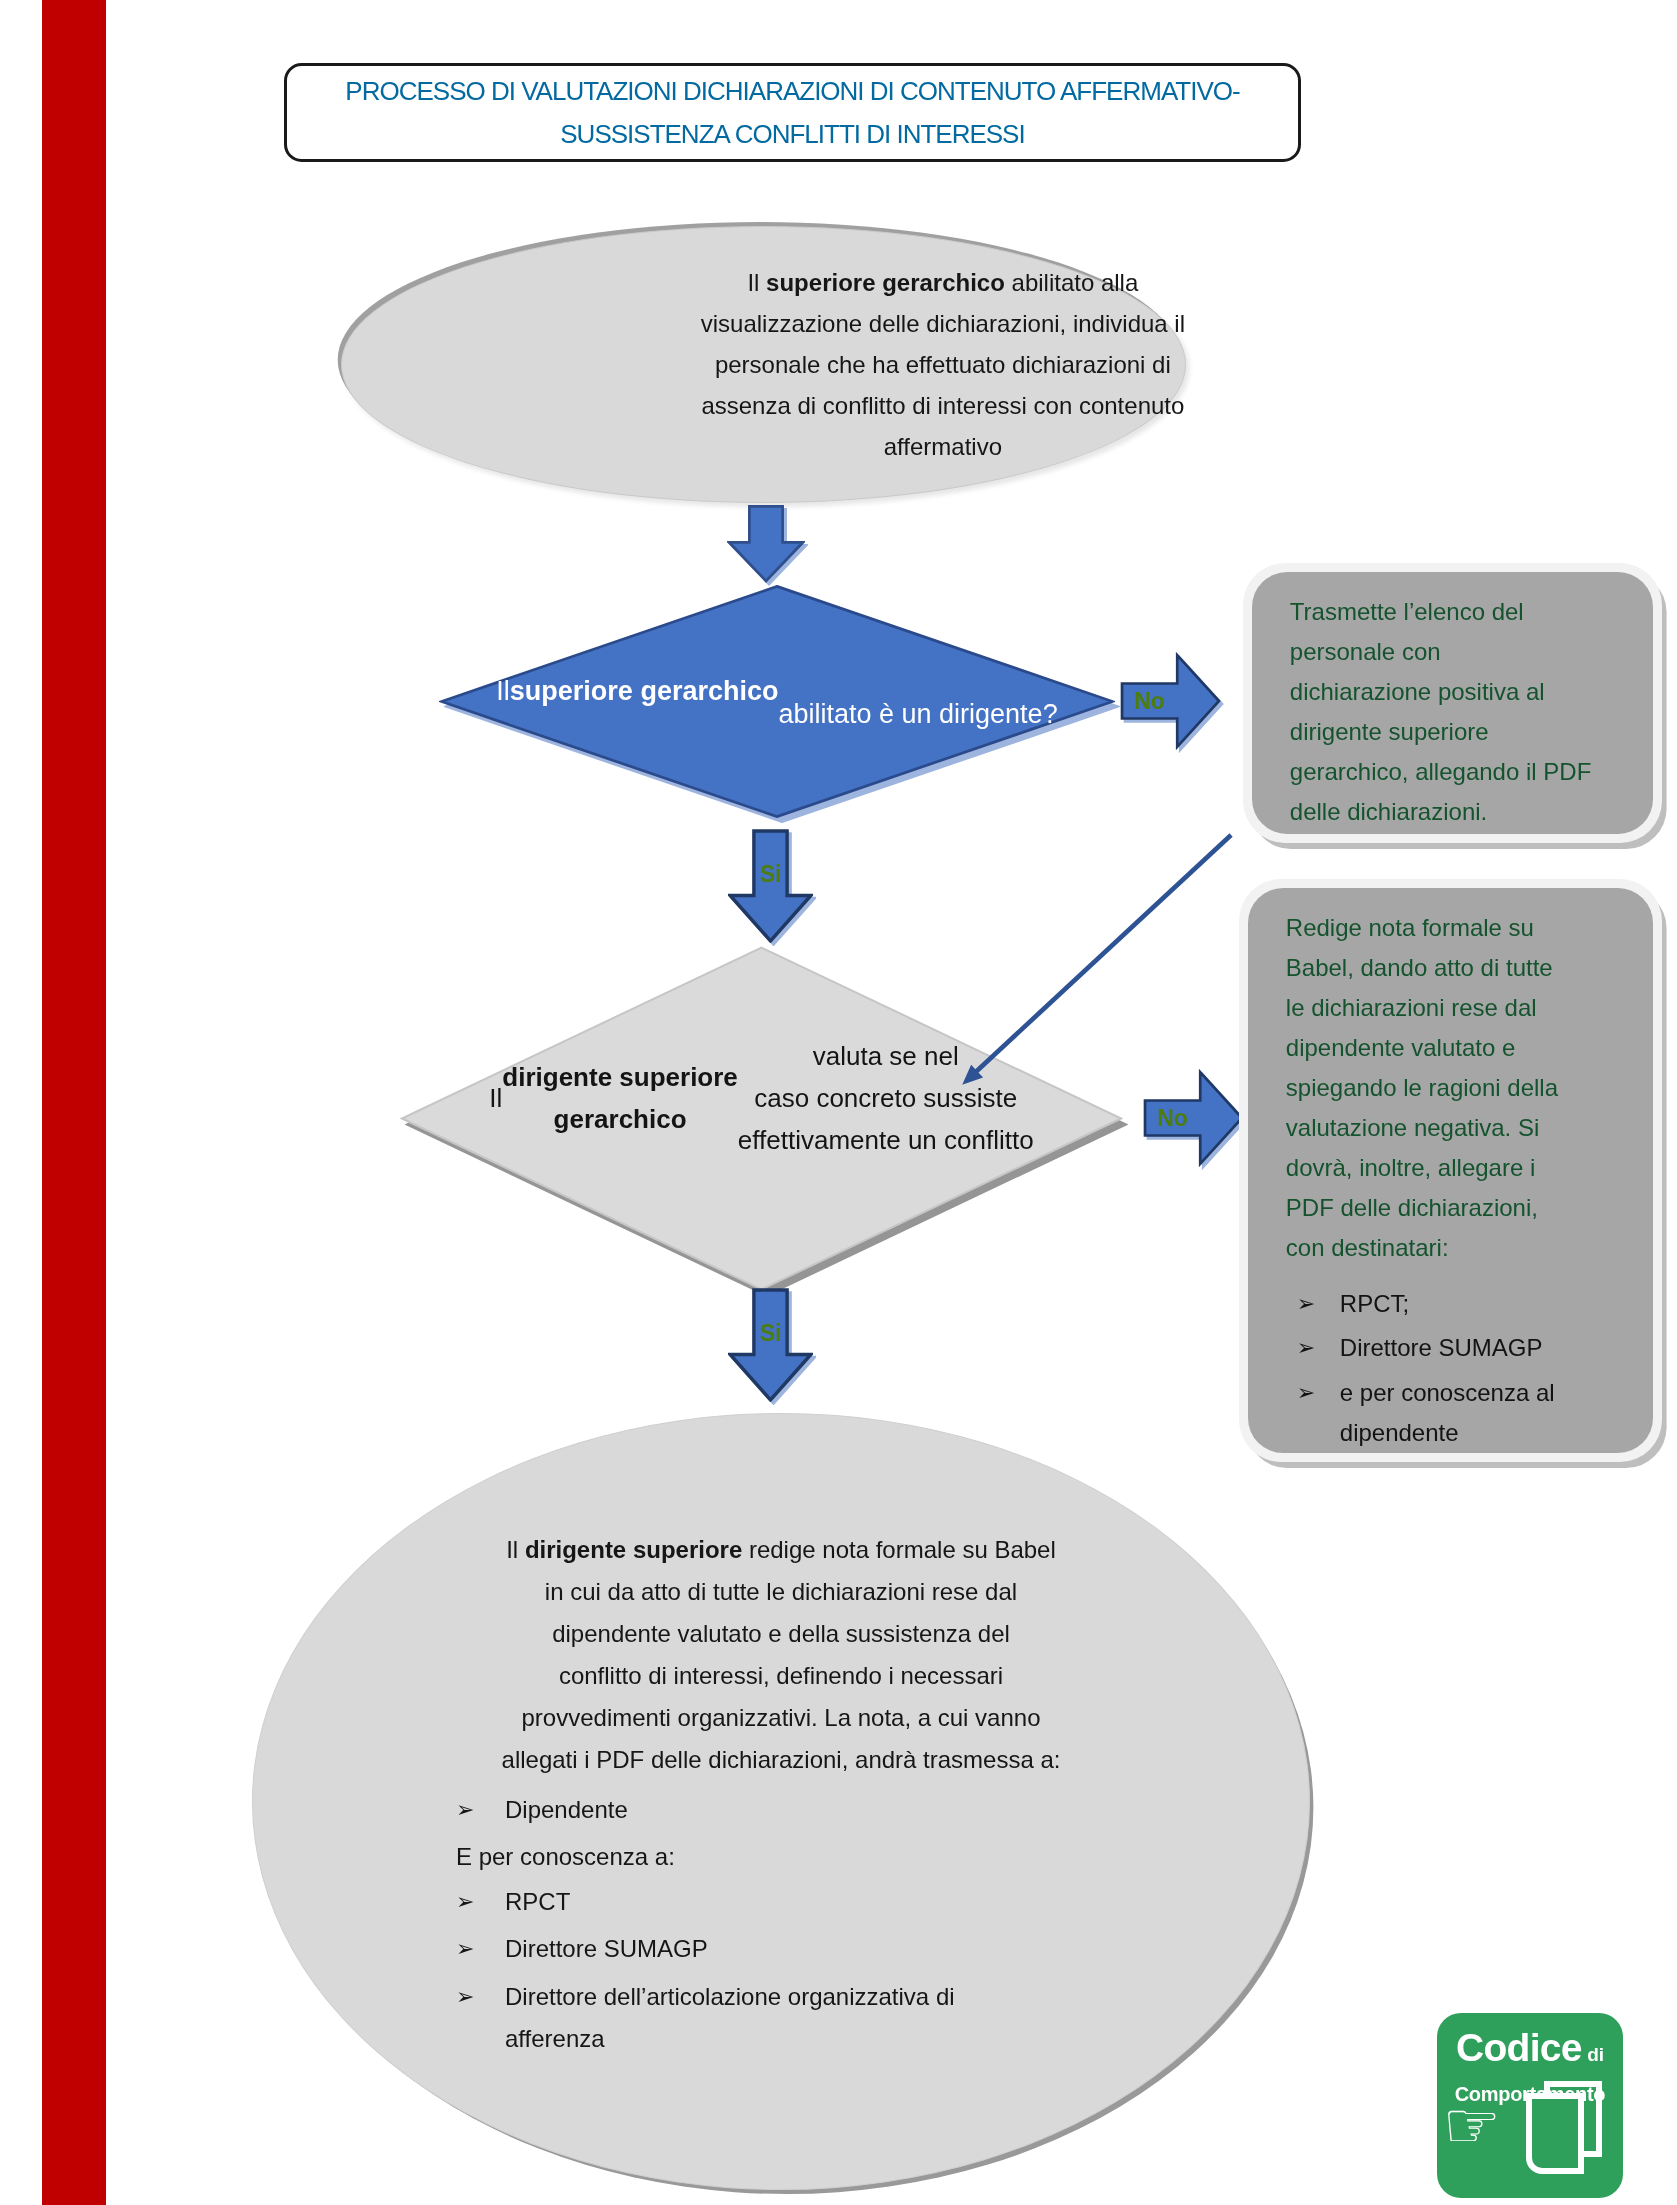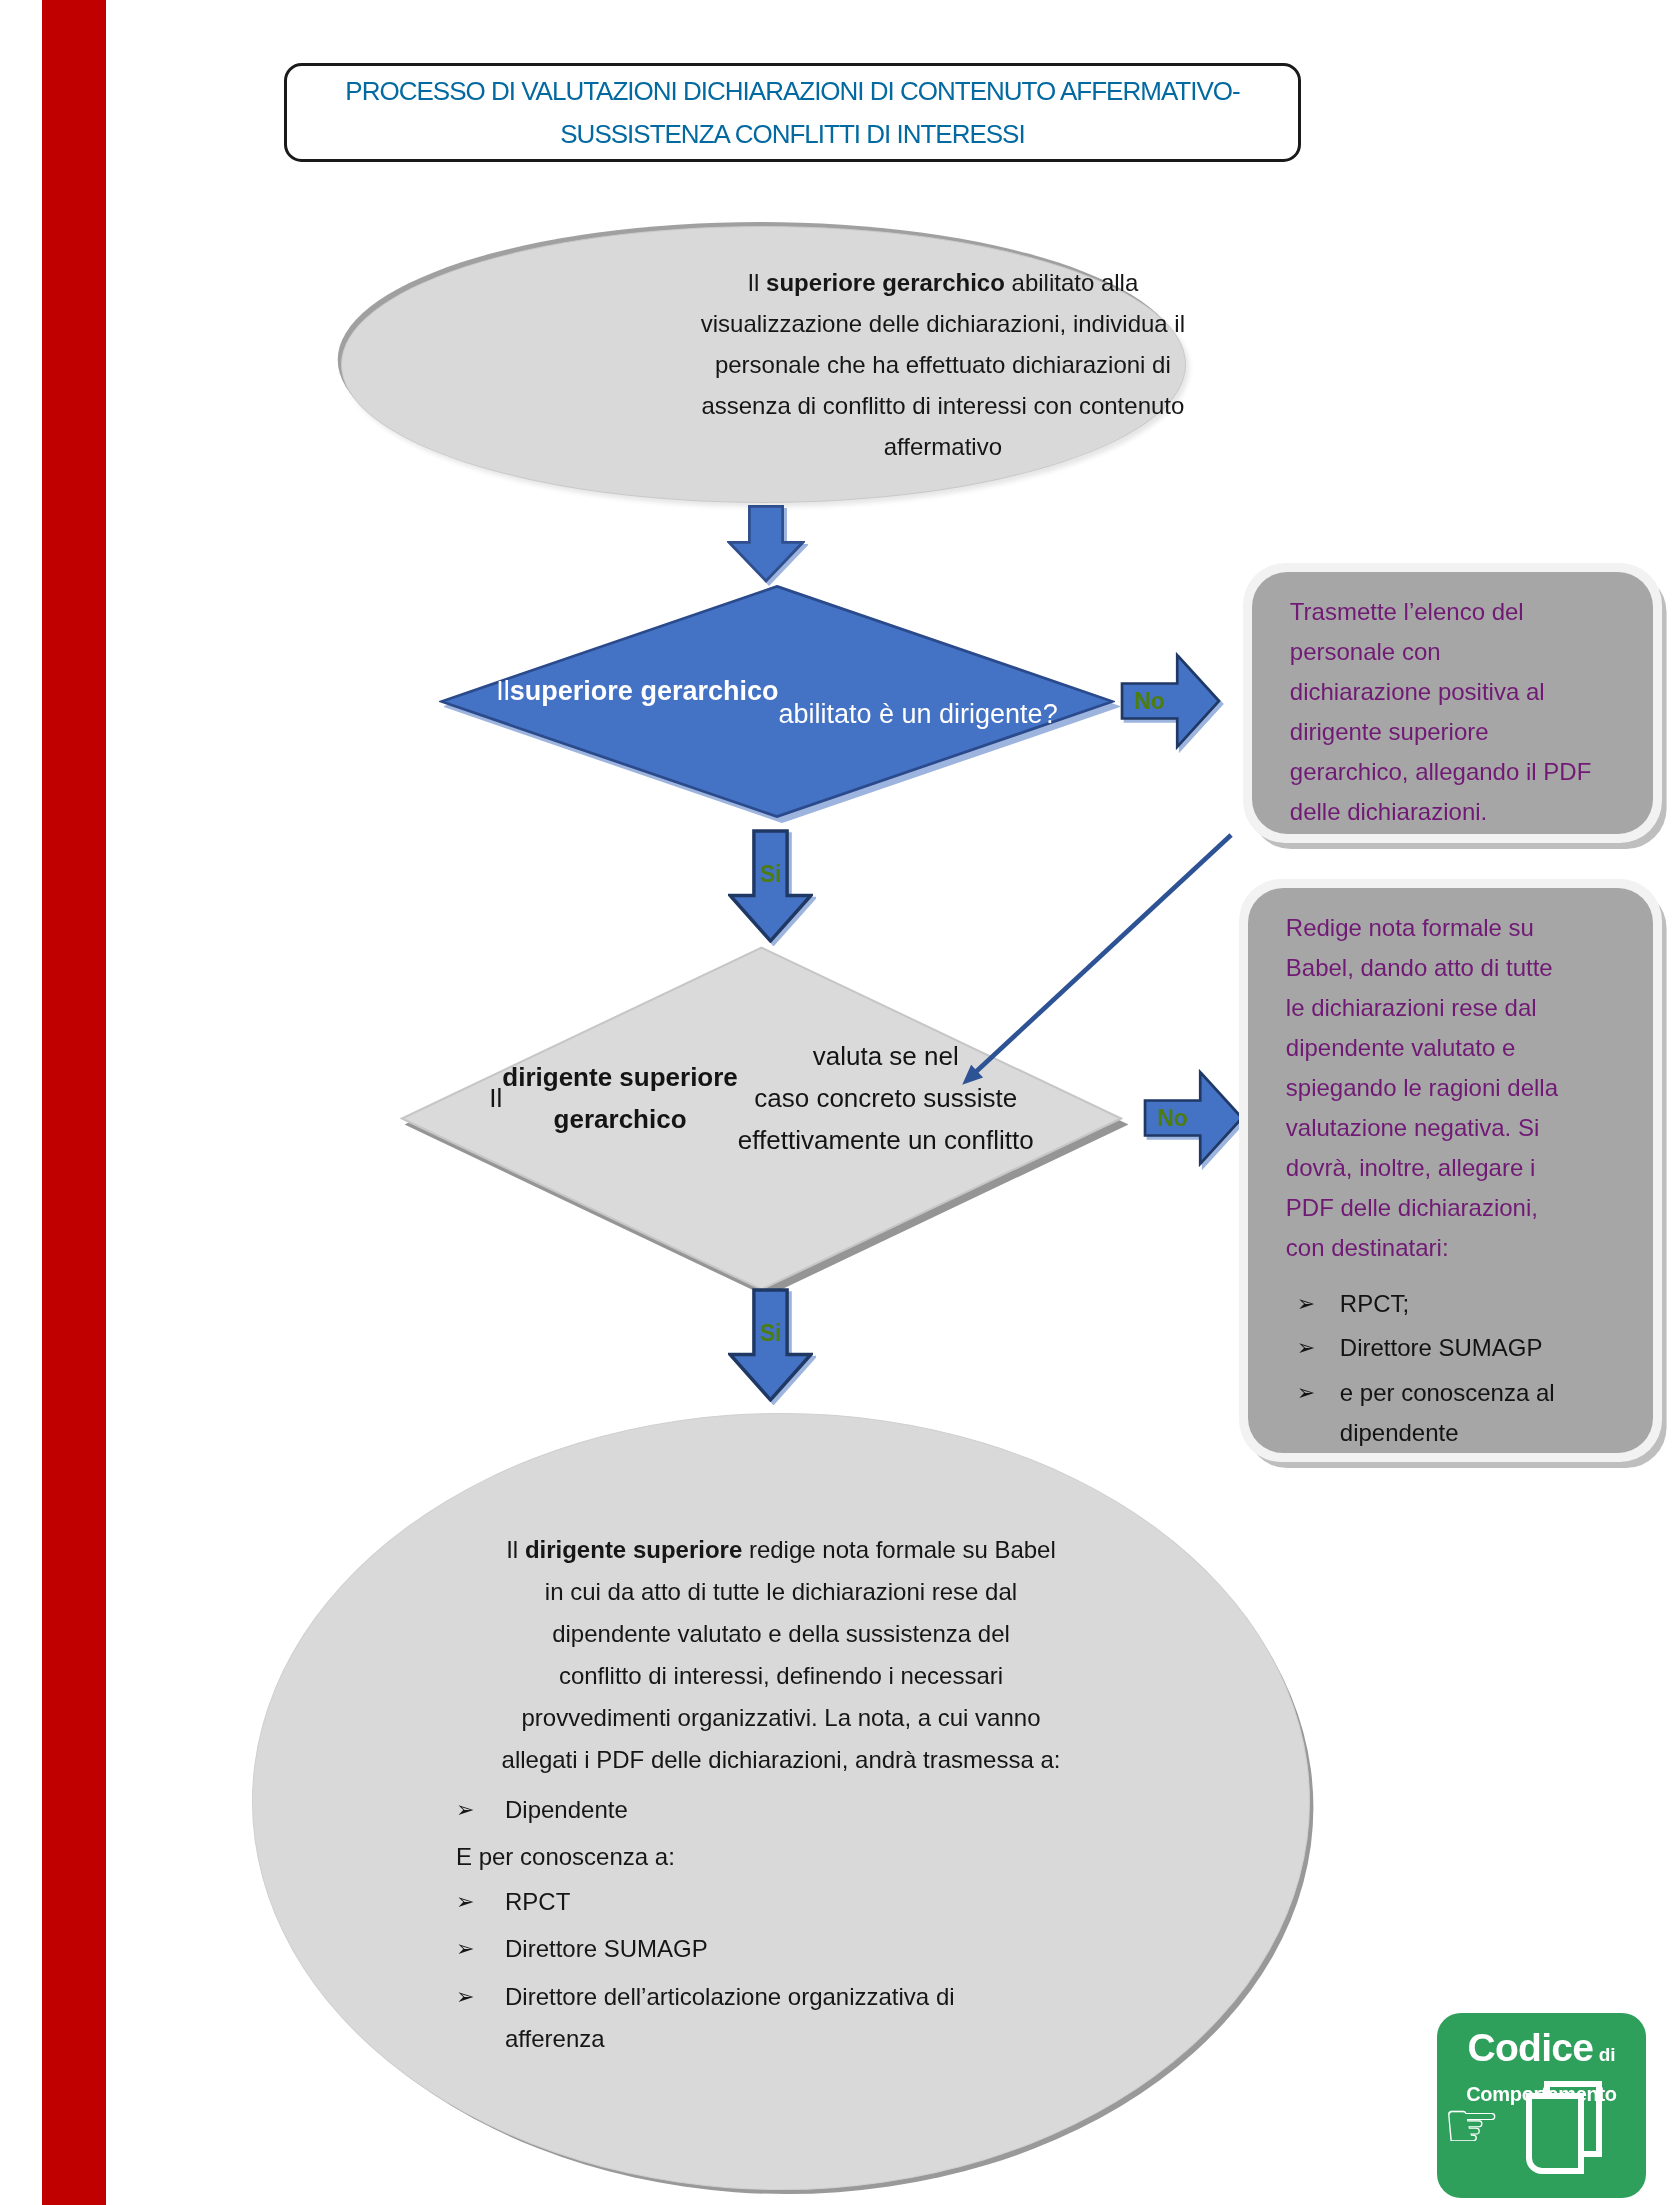--- a/index.html
+++ b/index.html
@@ -73,29 +73,29 @@
     position:absolute; color:#4d7c0f; font-weight:bold; font-size:23px;
     display:flex; align-items:center; justify-content:center;
   }
   .no-label { left:0; top:35px; width:59px; height:38px; }
   .si-label { left:0; top:28px; width:85px; height:35px; }
 
   
   .box-frame { background:#F2F2F2; border-radius:42px; box-shadow:6px 7.4px 0 -1.4px #BEBEBE; }
   .box-fill  { position:absolute; inset:8.8px; background:#A6A6A6; border-radius:35px; overflow:hidden; }
   .box-text  { padding:20px 19px 0 38px; font-size:24px; line-height:40px;
-               white-space:pre-line; color:#701a75; }
+               white-space:pre-line; color:#14532d; }
   .box-list  { margin-top:16px; padding-left:49px; padding-right:10.8px;
                font-size:24px; line-height:40px; color:#131313; }
   .box-list .bullet-row { margin-bottom:4.7px; }
   .box-list .bullet { width:43px; }
 
   
   .logo {
-    left:1437px; top:2013px; width:209px; height:185px;
+    left:1437px; top:2013px; width:186px; height:185px;
     background:#2EA05C; border-radius:24px; overflow:hidden; color:#fff;
   }
   .logo-title { display:flex; align-items:baseline; justify-content:center; gap:5.4px; margin-top:15px; }
   .logo-main { font-weight:bold; font-size:39px; letter-spacing:-0.7px; line-height:1; }
   .logo-suffix { font-weight:bold; font-size:19px; }
   .logo-sub { text-align:center; font-weight:bold; font-size:20px; letter-spacing:-0.3px; margin-top:16px; }
   .hand { position:absolute; left:5.4px; top:80px; font-family:"DejaVu Sans", sans-serif;
           font-size:65px; line-height:1; color:#fff; }
   .doc-back  { position:absolute; left:107px; top:68px; width:58px; height:76px; border:6px solid #fff; }
   .doc-front { position:absolute; left:89px; top:80px; width:58px; height:81px; border:6px solid #fff;

